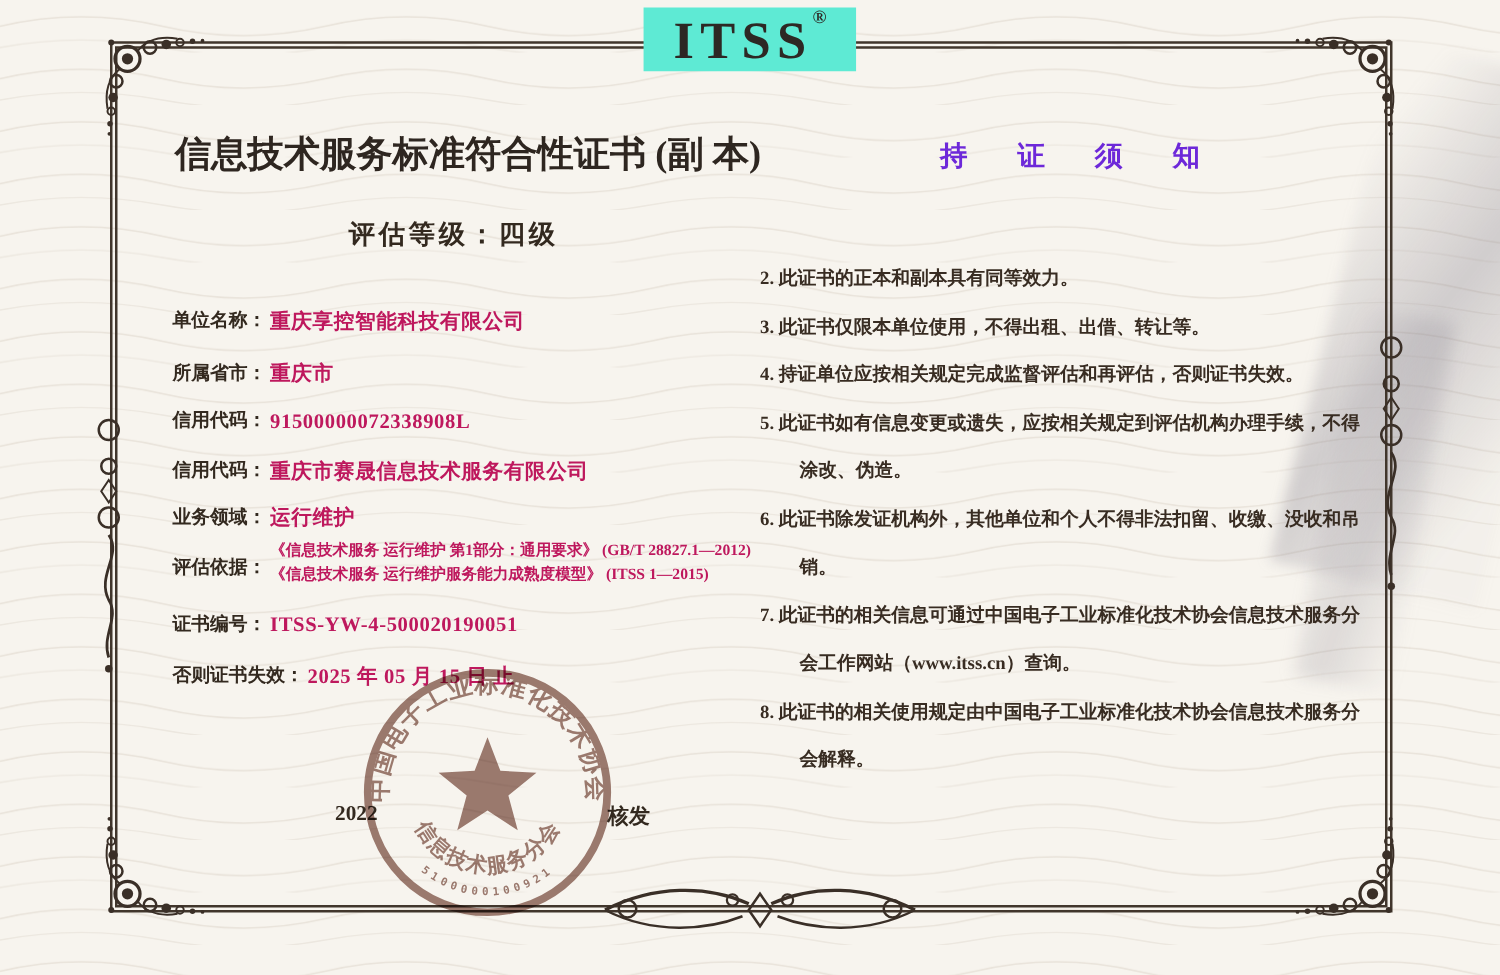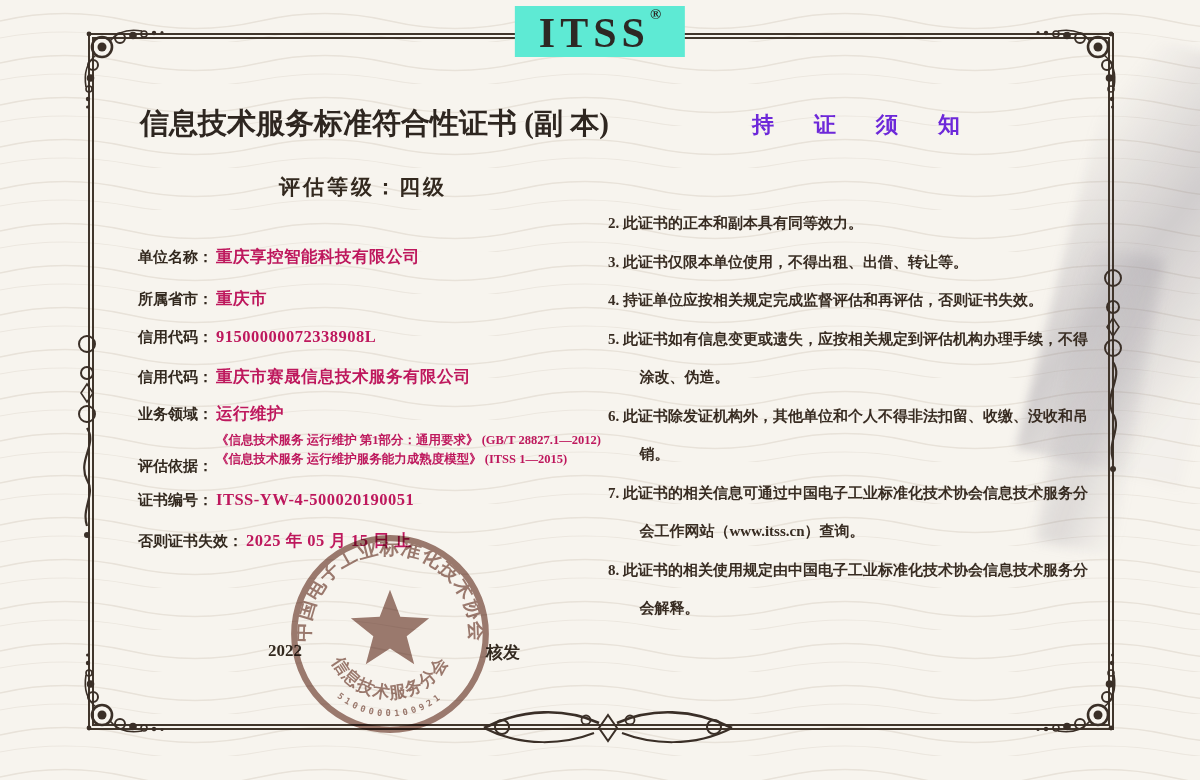--- a/index.html
+++ b/index.html
@@ -186,21 +186,21 @@
   </div>
   <div class="field f3">
     <span class="lbl">信用代码：</span>
     <span class="val">重庆市赛晟信息技术服务有限公司</span>
   </div>
   <div class="field f4">
     <span class="lbl">业务领域：</span>
     <span class="val">运行维护</span>
   </div>
   <div class="field f5">
-    <span class="lbl" style="margin-top:24px">评估依据：</span>
+    <span class="lbl" style="margin-top:12px">评估依据：</span>
     <span>
       <span class="val val-small" style="display:block">《信息技术服务 运行维护 第1部分：通用要求》 (GB/T 28827.1—2012)</span>
       <span class="val val-small" style="display:block">《信息技术服务 运行维护服务能力成熟度模型》 (ITSS 1—2015)</span>
     </span>
   </div>
   <div class="field f6">
     <span class="lbl">证书编号：</span>
     <span class="val">ITSS-YW-4-500020190051</span>
   </div>
   <div class="field f7">

